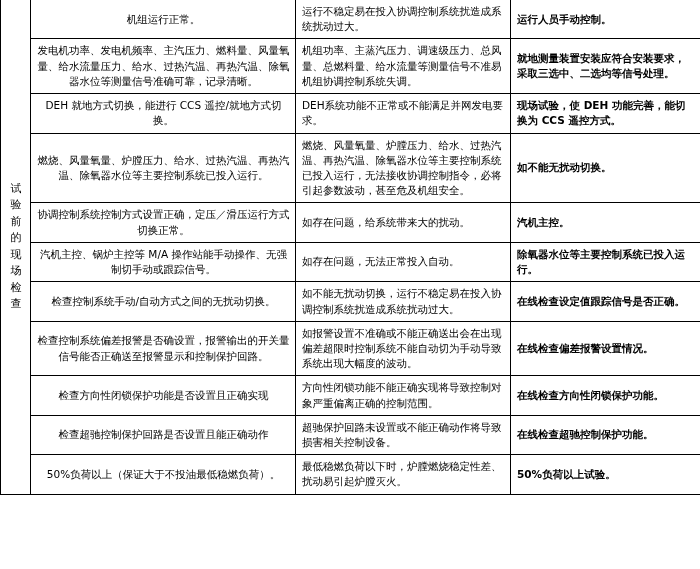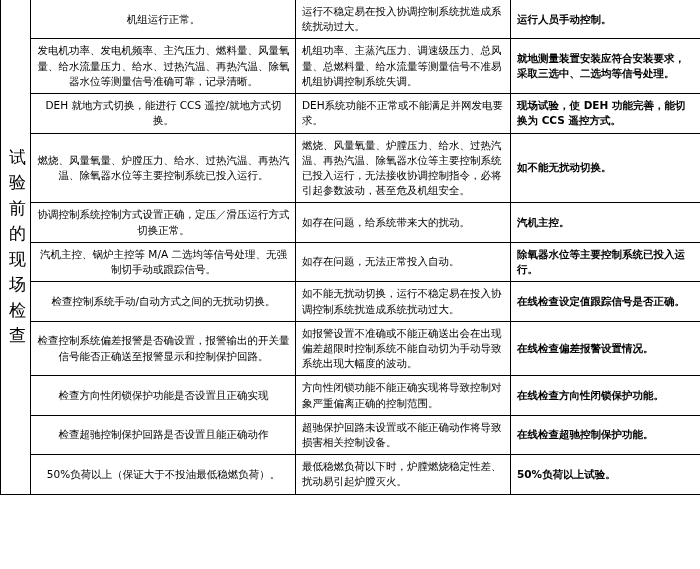--- a/index.html
+++ b/index.html
@@ -36,21 +36,21 @@
   }
   
   col.c-cat { width: 30px; }
   col.c-item { width: 265px; }
   col.c-risk { width: 215px; }
   col.c-meas { width: 190px; }
 
   td.cat {
     text-align: center;
     vertical-align: middle;
-    font-size: 17px;
+    font-size: 11px;
     line-height: 1.5;
     padding: 2px 4px;
     letter-spacing: 0px;
   }
   td.cat .vwrap {
     display: block;
     width: 14px;
     margin: 0 auto;
     text-align: center;
   }
@@ -95,21 +95,21 @@
         <td class="item">燃烧、风量氧量、炉膛压力、给水、过热汽温、再热汽温、除氧器水位等主要控制系统已投入运行。</td>
         <td class="risk">燃烧、风量氧量、炉膛压力、给水、过热汽温、再热汽温、除氧器水位等主要控制系统已投入运行，无法接收协调控制指令，必将引起参数波动，甚至危及机组安全。</td>
         <td class="meas">如不能无扰动切换。</td>
       </tr>
       <tr>
         <td class="item">协调控制系统控制方式设置正确，定压／滑压运行方式切换正常。</td>
         <td class="risk">如存在问题，给系统带来大的扰动。</td>
         <td class="meas">汽机主控。</td>
       </tr>
       <tr>
-        <td class="item">汽机主控、锅炉主控等 M/A 二选均等信号处理、无强制切手动或跟踪信号。</td>
+        <td class="item">汽机主控、锅炉主控等 M/A 操作站能手动操作、无强制切手动或跟踪信号。</td>
         <td class="risk">如存在问题，无法正常投入自动。</td>
         <td class="meas">除氧器水位等主要控制系统已投入运行。</td>
       </tr>
       <tr>
         <td class="item">检查控制系统手动/自动方式之间的无扰动切换。</td>
         <td class="risk">如不能无扰动切换，运行不稳定易在投入协调控制系统扰造成系统扰动过大。</td>
         <td class="meas">在线检查设定值跟踪信号是否正确。</td>
       </tr>
       <tr>
         <td class="item">检查控制系统偏差报警是否确设置，报警输出的开关量信号能否正确送至报警显示和控制保护回路。</td>

